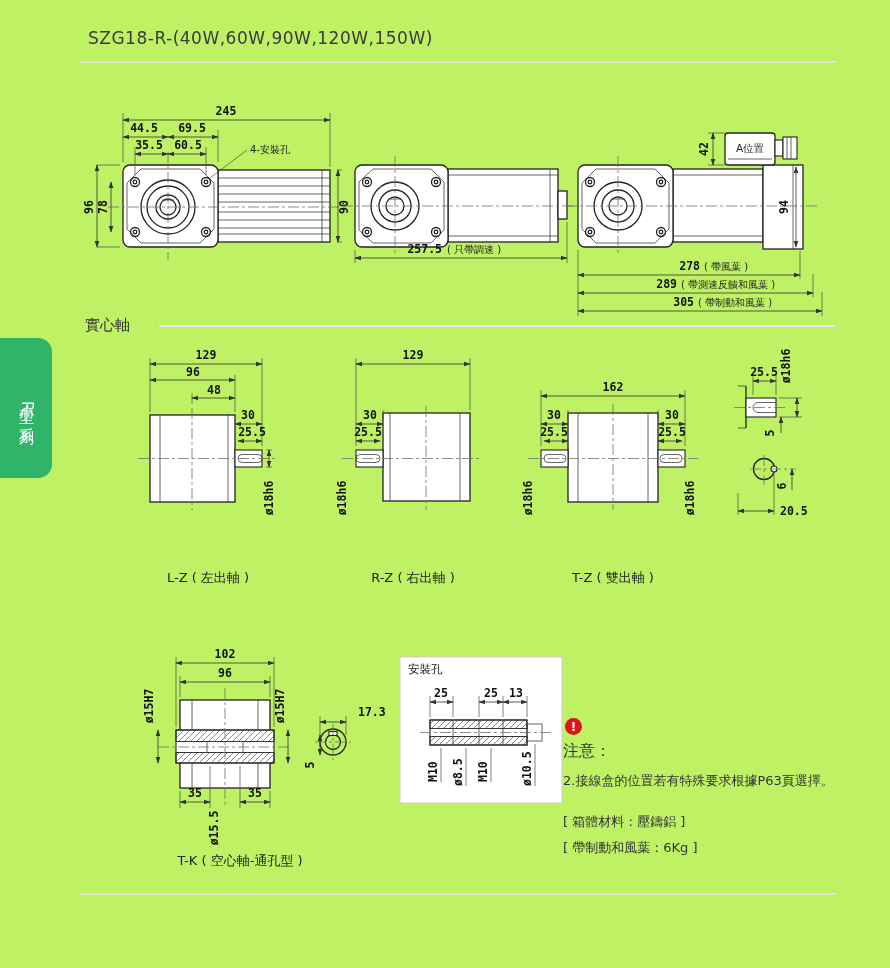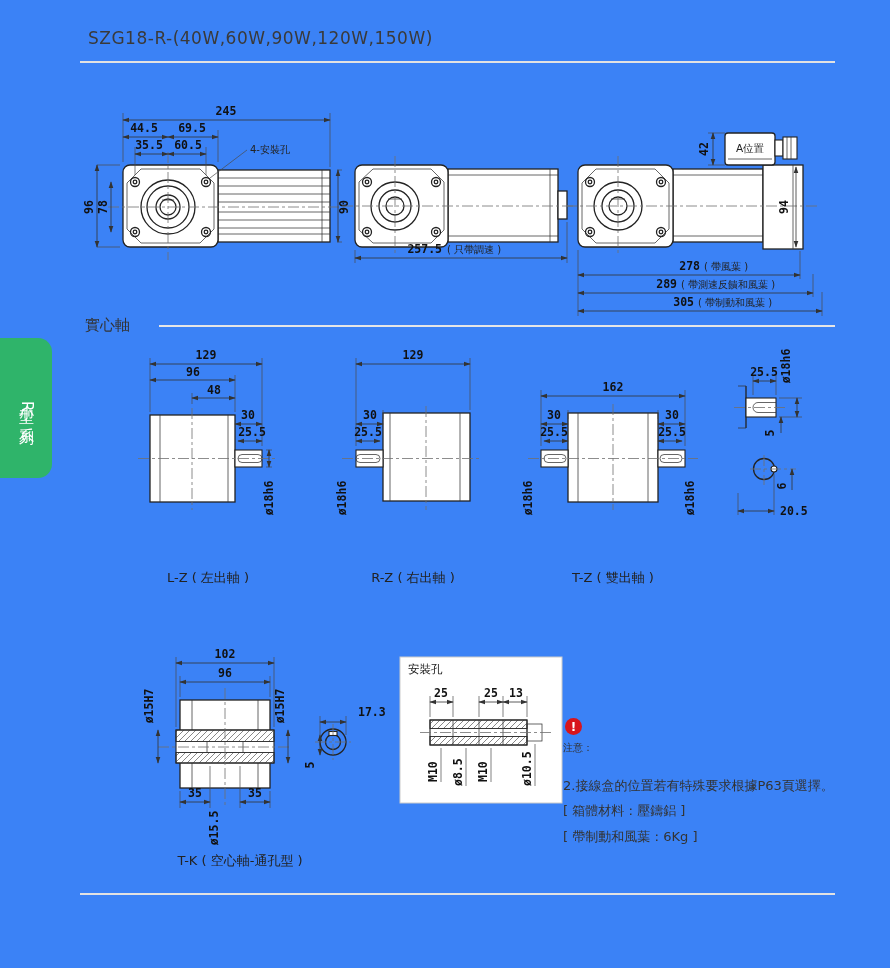--- a/index.html
+++ b/index.html
@@ -1,16 +1,16 @@
 <!DOCTYPE html>
 <html><head>
 <meta charset="utf-8">
 <style>
   html,body{margin:0;padding:0;background:#fff;}
-  #page{position:relative;width:890px;height:968px;background:#3b82f6;overflow:hidden;
+  #page{position:relative;width:890px;height:968px;background:#bef264;overflow:hidden;
         font-family:"DejaVu Sans","Liberation Sans",sans-serif;color:#2b2b2b;}
   .abs{position:absolute;}
   #main-title{left:88px;top:28px;font-size:17px;letter-spacing:.5px;color:#3a3a3a;}
   .hrule{height:2px;background:#e2e2e2;}
   #subtitle{left:85px;top:79px;font-size:15px;color:#333;}
   .section-head{display:flex;align-items:center;gap:12px;left:85px;right:55px;width:750px;}
   .section-head .lbl{font-size:15px;color:#333;white-space:nowrap;}
   .section-head .rule{flex:1;height:2px;background:#e6e6e6;}
   #green-tab{left:0;top:338px;width:52px;height:140px;border-radius:0 14px 14px 0;
              display:flex;align-items:center;justify-content:center;}
@@ -25,24 +25,24 @@
   .ol{stroke:#232323;stroke-width:1.3;fill:#fff;}
   .oln{stroke:#232323;stroke-width:1.3;fill:none;}
   .tl{stroke:#333;stroke-width:.75;fill:none;}
   .cl{stroke:#707070;stroke-width:.8;fill:none;stroke-dasharray:11 3 3 3;}
   .ext{stroke:#4a4a4a;stroke-width:.7;fill:none;}
   .dim{stroke:#333;stroke-width:.8;fill:none;}
   .wh{fill:#fff;stroke:#232323;stroke-width:1.1;}
   #notes-block{left:563px;top:714px;width:312px;z-index:5;}
   #warn-icon{width:17px;height:17px;border-radius:50%;color:#fff;font-size:12px;font-weight:bold;
              display:flex;align-items:center;justify-content:center;margin:4px 0 6px 2px;}
-  #notes-heading{font-size:10px;color:#333;margin-bottom:18px;}
+  #notes-heading{font-size:16px;color:#333;margin-bottom:6px;}
   .note-line{font-size:13px;color:#333;line-height:1.95;}
   .spec-line{font-size:13px;color:#333;line-height:2.0;}
-  #spec-wrap{margin-top:0;}
+  #spec-wrap{margin-top:16px;}
 </style>
 </head>
 <body>
 
 <div id="page">
 
   <div id="main-title" class="abs">SZG18-R-(40W,60W,90W,120W,150W)</div>
   <div class="abs hrule" style="left:80px;top:61px;width:755px;"></div>
 
   <div id="green-tab" class="abs" style="background:#2fb46a;">

